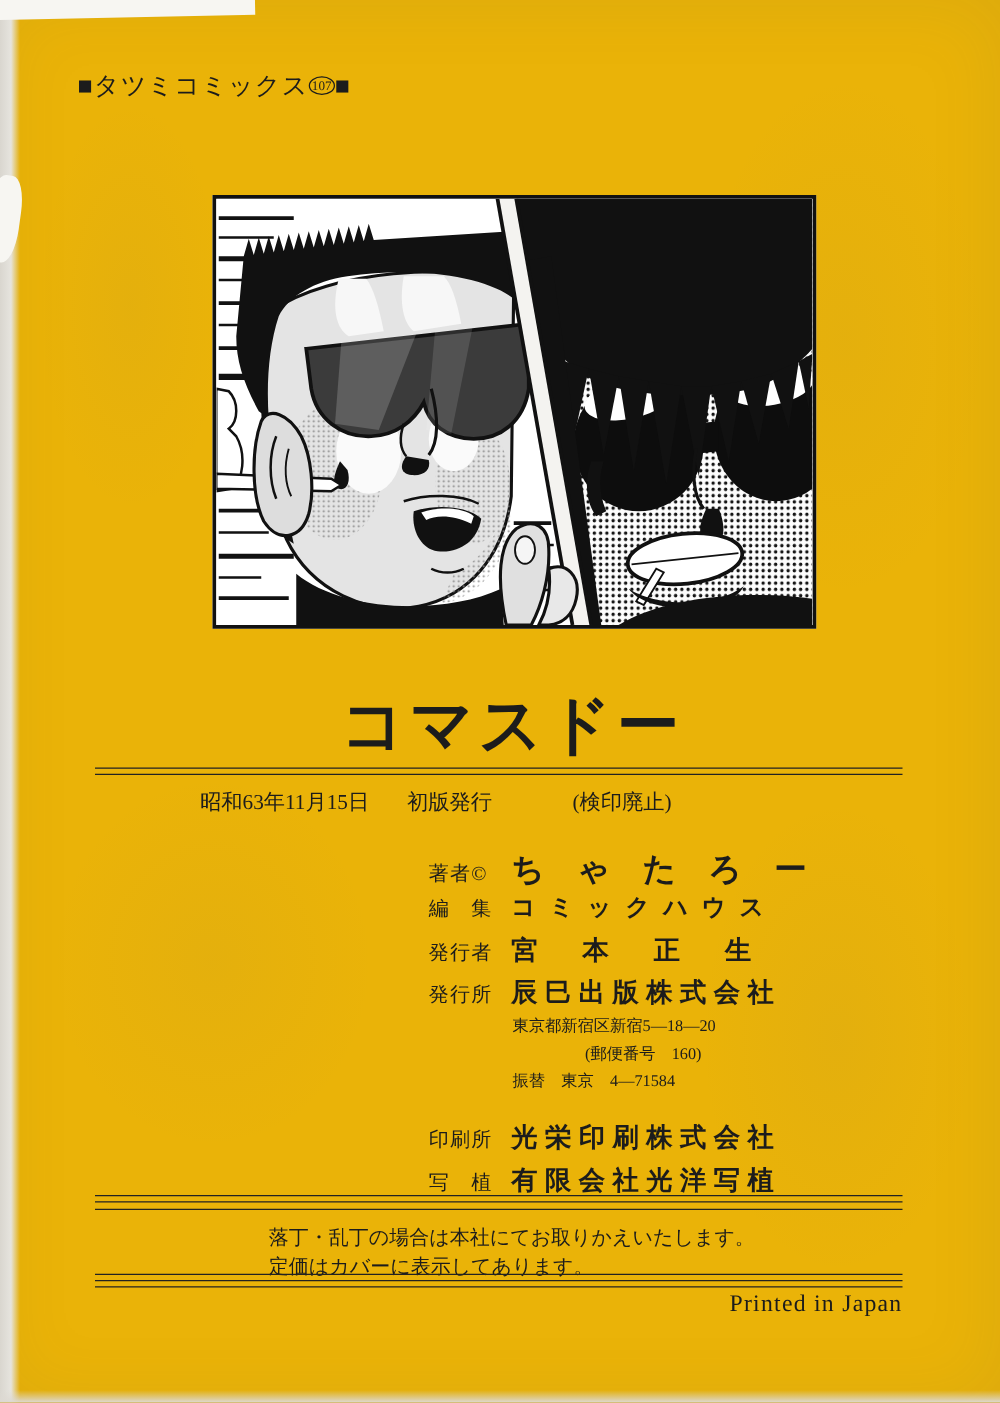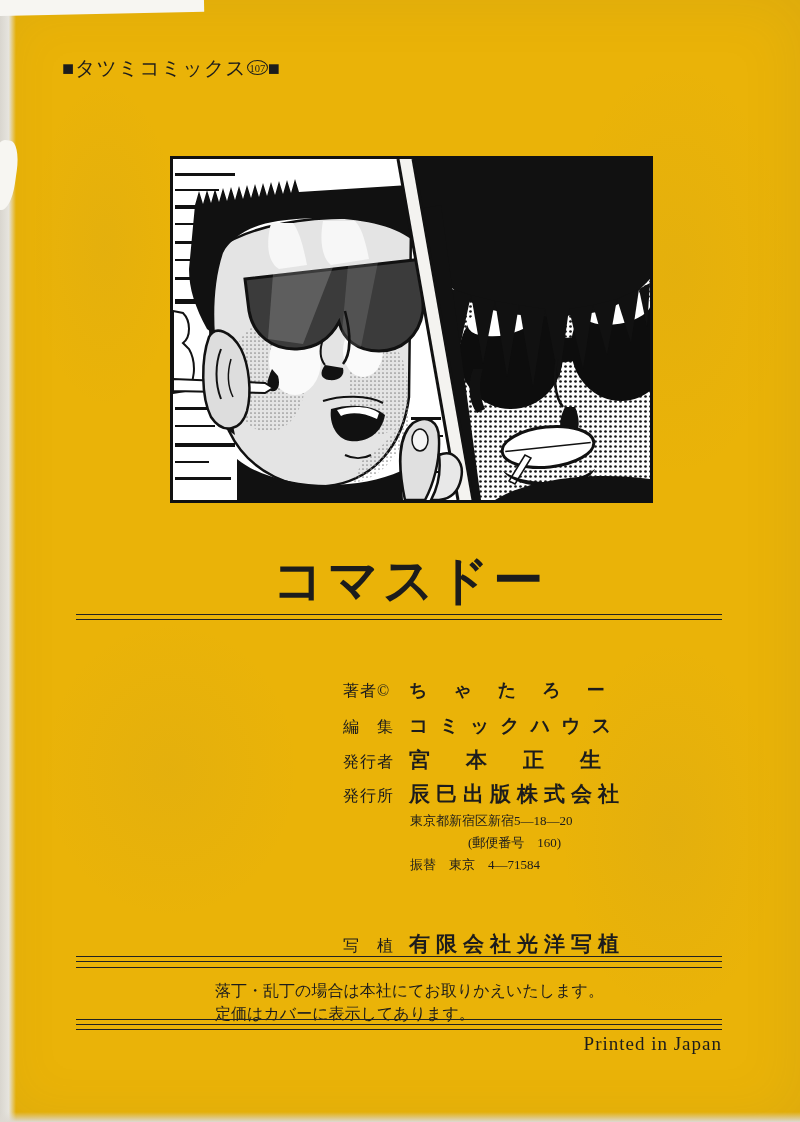--- a/index.html
+++ b/index.html
@@ -49,21 +49,21 @@
 
   
   .edition{position:absolute;left:160px;top:630px;font-size:17px;white-space:nowrap;}
   .edition .ed-label{margin-left:26px;}
   .edition .ed-note{position:absolute;left:298px;top:0;}
 
   
   .crow{position:absolute;left:343px;white-space:nowrap;}
   .crow .lbl{display:inline-block;width:62px;font-size:16px;letter-spacing:1px;vertical-align:baseline;}
   .crow .val{font-family:"Liberation Sans","DejaVu Sans",sans-serif;font-weight:bold;vertical-align:baseline;}
-  .row-author{top:678px;}   .row-author .val{font-size:18px;letter-spacing:26px;}
+  .row-author{top:678px;}   .row-author .val{font-size:26px;letter-spacing:26px;}
   .row-editor{top:713px;}   .row-editor .val{font-size:19px;letter-spacing:11px;}
   .row-publisher{top:746px;}.row-publisher .val{font-size:21px;letter-spacing:36px;}
   .row-pubco{top:780px;}    .row-pubco .val{font-size:21px;letter-spacing:6px;}
   .row-printer{top:896px;}  .row-printer .val{font-size:21px;letter-spacing:6px;}
   .row-photo{top:930px;}    .row-photo .val{font-size:21px;letter-spacing:6px;}
 
   
   .addr{position:absolute;left:410px;top:810px;font-size:13px;line-height:22px;white-space:nowrap;}
   .addr .indent{padding-left:58px;}
 
@@ -230,20 +230,25 @@
         <ellipse cx="247" cy="281" rx="8" ry="11" fill="#f5f5f5" stroke="#111" stroke-width="1.5"></ellipse>
         <path d="M266,296 C280,290 292,302 288,320 C285,334 276,340 266,341 L258,341 C265,328 268,312 266,296 Z" fill="#e8e8e8" stroke="#111" stroke-width="2.5"></path>
       </g>
     </svg>
   </div>
 
   <div class="title">コマスドー</div>
 
   <div class="hr-double r-title"></div>
 
+  <div class="edition">
+    <span>昭和63年11月15日</span>
+    <span class="ed-label">初版発行</span>
+    <span class="ed-note">(検印廃止)</span>
+  </div>
 
   <div class="crow row-author">
     <span class="lbl">著者©</span>
     <span class="val">ちゃたろー</span>
   </div>
   <div class="crow row-editor">
     <span class="lbl">編　集</span>
     <span class="val">コミックハウス</span>
   </div>
   <div class="crow row-publisher">
@@ -254,20 +259,24 @@
     <span class="lbl">発行所</span>
     <span class="val">辰巳出版株式会社</span>
   </div>
 
   <div class="addr">
     <div>東京都新宿区新宿5―18―20</div>
     <div class="indent">(郵便番号　160)</div>
     <div>振替　東京　4―71584</div>
   </div>
 
+  <div class="crow row-printer">
+    <span class="lbl">印刷所</span>
+    <span class="val">光栄印刷株式会社</span>
+  </div>
   <div class="crow row-photo">
     <span class="lbl">写　植</span>
     <span class="val">有限会社光洋写植</span>
   </div>
 
   <div class="hr-double r-pre-notice-d"></div>
   <div class="hr-single r-pre-notice-s"></div>
 
   <div class="notice">
     <div>落丁・乱丁の場合は本社にてお取りかえいたします。</div>

